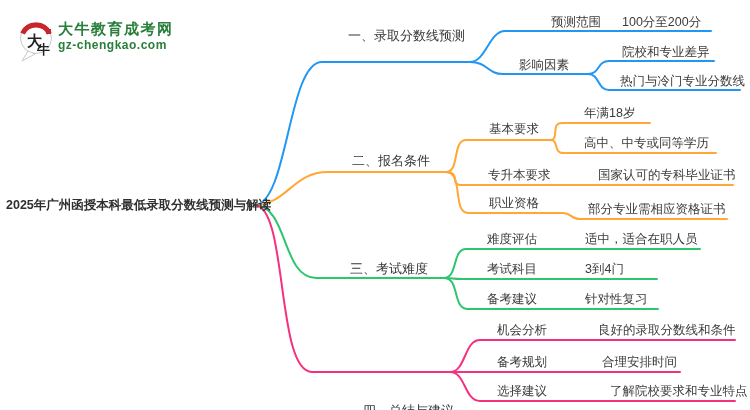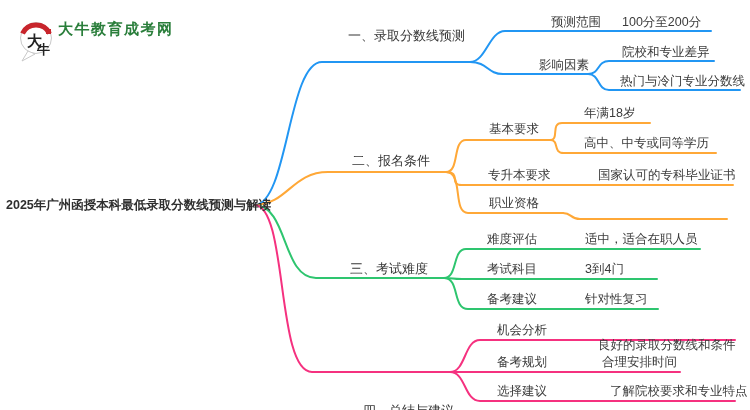--- a/index.html
+++ b/index.html
@@ -76,47 +76,49 @@
 
   <svg width="56" height="60" viewBox="0 0 56 60" style="position:absolute;left:8px;top:8px;">
     <circle cx="28" cy="30" r="15.5" fill="#ffffff" stroke="#c9c9c9" stroke-width="1"></circle>
     <path d="M14.5,25.5 A15,15 0 0 1 41.5,25.5" stroke="#C8252C" stroke-width="5" fill="none"></path>
     <polygon points="20,43 14,53 27,46" fill="#ffffff" stroke="#c9c9c9" stroke-width="1"></polygon>
     <rect x="38" y="21" width="5" height="5" fill="#C8252C"></rect>
     <text x="19" y="38" font-size="15" font-weight="bold" fill="#222222">大</text>
     <text x="29" y="46" font-size="13" font-weight="bold" fill="#222222">牛</text>
   </svg>
   <div class="site-name">大牛教育成考网</div>
+  <div class="site-url">gz-chengkao.com</div>
 
   <div class="node central" style="left:6px;top:198px;font-weight:bold;">2025年广州函授本科最低录取分数线预测与解读</div>
 
   <div class="node branch-label" style="left:348px;top:28px;">一、录取分数线预测</div>
   <div class="node" style="left:519px;top:15px;margin-left:32px;">预测范围</div>
   <div class="node" style="left:622px;top:15px;">100分至200分</div>
-  <div class="node" style="left:519px;top:58px;margin-left:20px;">影响因素</div>
+  <div class="node" style="left:519px;top:58px;">影响因素</div>
   <div class="node" style="left:620px;top:74px;">热门与冷门专业分数线</div>
   <div class="node" style="left:622px;top:45px;">院校和专业差异</div>
 
   <div class="node branch-label" style="left:352px;top:153px;">二、报名条件</div>
   <div class="node" style="left:489px;top:122px;">基本要求</div>
   <div class="node" style="left:584px;top:106px;">年满18岁</div>
   <div class="node" style="left:584px;top:136px;">高中、中专或同等学历</div>
   <div class="node" style="left:488px;top:168px;">专升本要求</div>
   <div class="node" style="left:598px;top:168px;">国家认可的专科毕业证书</div>
   <div class="node" style="left:489px;top:196px;">职业资格</div>
+  <div class="node" style="left:588px;top:202px;">部分专业需相应资格证书</div>
 
   <div class="node branch-label" style="left:350px;top:261px;">三、考试难度</div>
   <div class="node" style="left:487px;top:232px;">难度评估</div>
   <div class="node" style="left:585px;top:232px;">适中，适合在职人员</div>
   <div class="node" style="left:487px;top:262px;">考试科目</div>
   <div class="node" style="left:585px;top:262px;">3到4门</div>
   <div class="node" style="left:487px;top:292px;">备考建议</div>
   <div class="node" style="left:585px;top:292px;">针对性复习</div>
 
   <div class="node branch-label" style="left:363px;top:355px;margin-top:48px;">四、总结与建议</div>
   <div class="node" style="left:497px;top:323px;">机会分析</div>
-  <div class="node" style="left:598px;top:338px;">良好的录取分数线和条件</div>
+  <div class="node" style="left:598px;top:323px;">良好的录取分数线和条件</div>
   <div class="node" style="left:497px;top:355px;">备考规划</div>
   <div class="node" style="left:602px;top:355px;">合理安排时间</div>
   <div class="node" style="left:497px;top:384px;">选择建议</div>
   <div class="node" style="left:598px;top:384px;margin-left:12px;">了解院校要求和专业特点</div>
 
 </div>
 
 </body></html>

